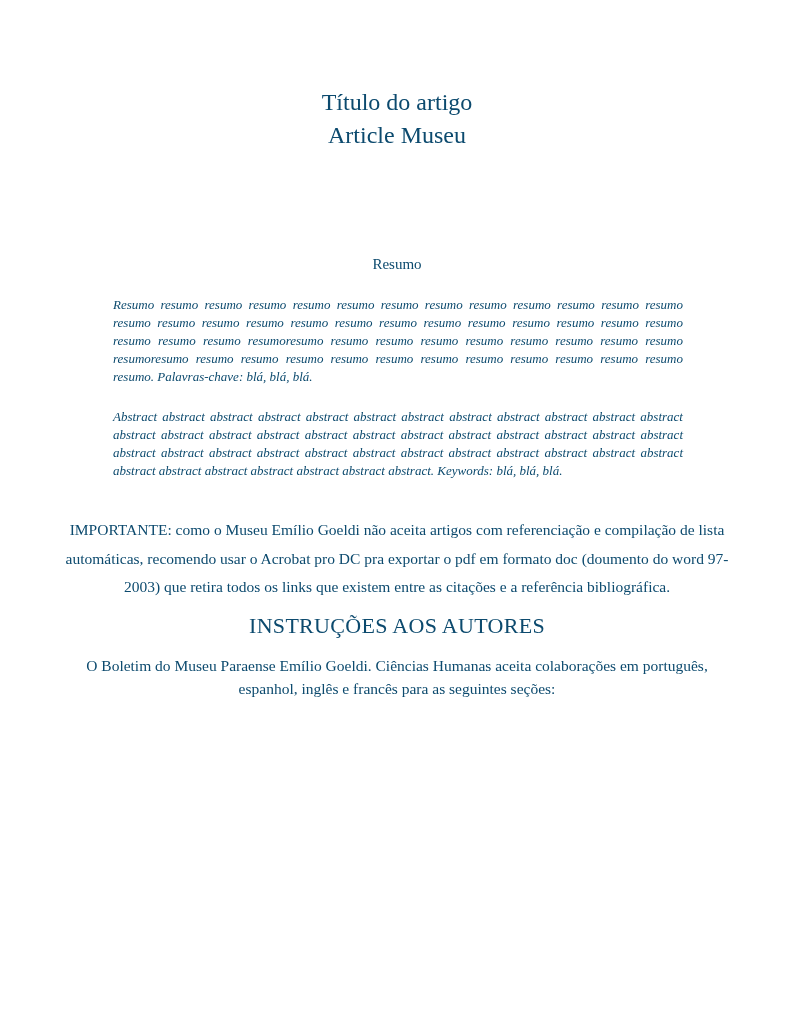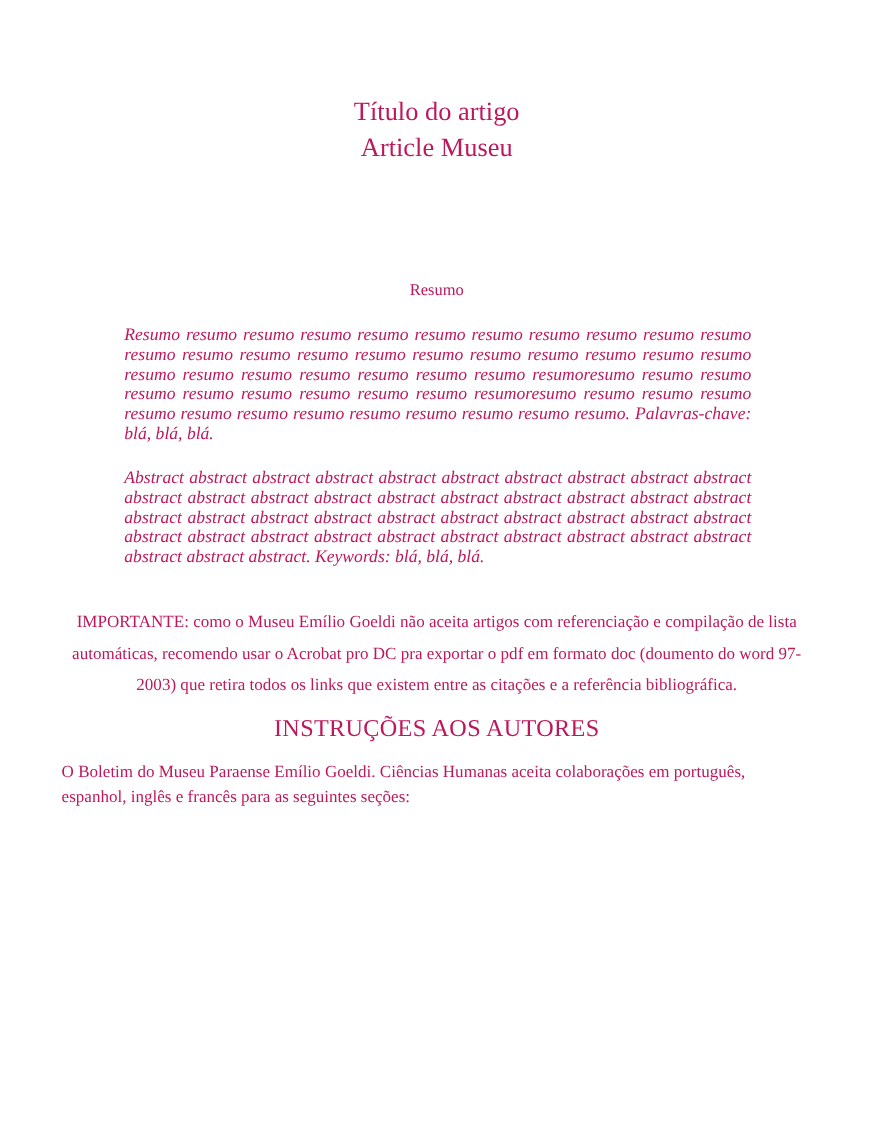--- a/index.html
+++ b/index.html
@@ -6,42 +6,42 @@
     margin: 0;
     padding: 0;
     background: #ffffff;
   }
   .page {
     position: relative;
     width: 794px;
     height: 768px;
     margin: 0 auto;
     background: #ffffff;
-    color: #be185d;
+    color: #0c4a6e;
     font-family: "Liberation Serif", serif;
     overflow: hidden;
   }
   .title-block {
     padding-top: 86px;
     text-align: center;
     font-size: 24px;
     line-height: 33px;
     font-weight: normal;
   }
   .resumo-heading {
     margin-top: 102px;
     text-align: center;
     font-size: 15px;
     line-height: 20px;
     font-weight: normal;
   }
   .quote-block {
     margin: 22px 111px 0 113px;
     font-style: italic;
-    font-size: 16px;
+    font-size: 13px;
     line-height: 18px;
     text-align: justify;
   }
   .important-block {
     margin: 36px 58px 0 58px;
     font-weight: normal;
     font-size: 15.5px;
     line-height: 28.6px;
     text-align: center;
   }
@@ -50,21 +50,21 @@
     text-align: center;
     font-size: 22px;
     line-height: 24px;
     font-weight: normal;
     letter-spacing: 0.3px;
   }
   .body-block {
     margin: 16px 56px 0 56px;
     font-size: 15.5px;
     line-height: 23.5px;
-    text-align: left;
+    text-align: center;
   }
   .body-block p {
     margin: 0;
     padding: 0;
   }
   .page-number {
     position: absolute;
     top: 921px;
     left: 0;
     width: 100%;

